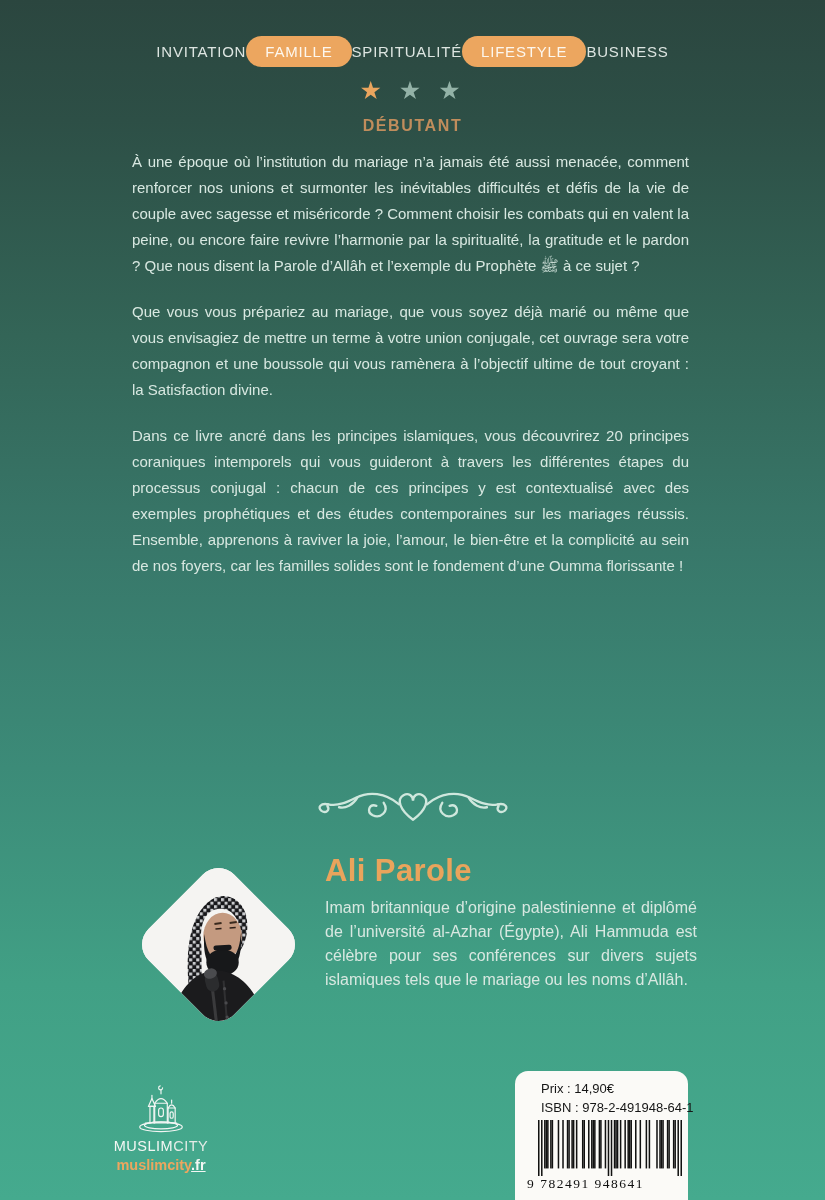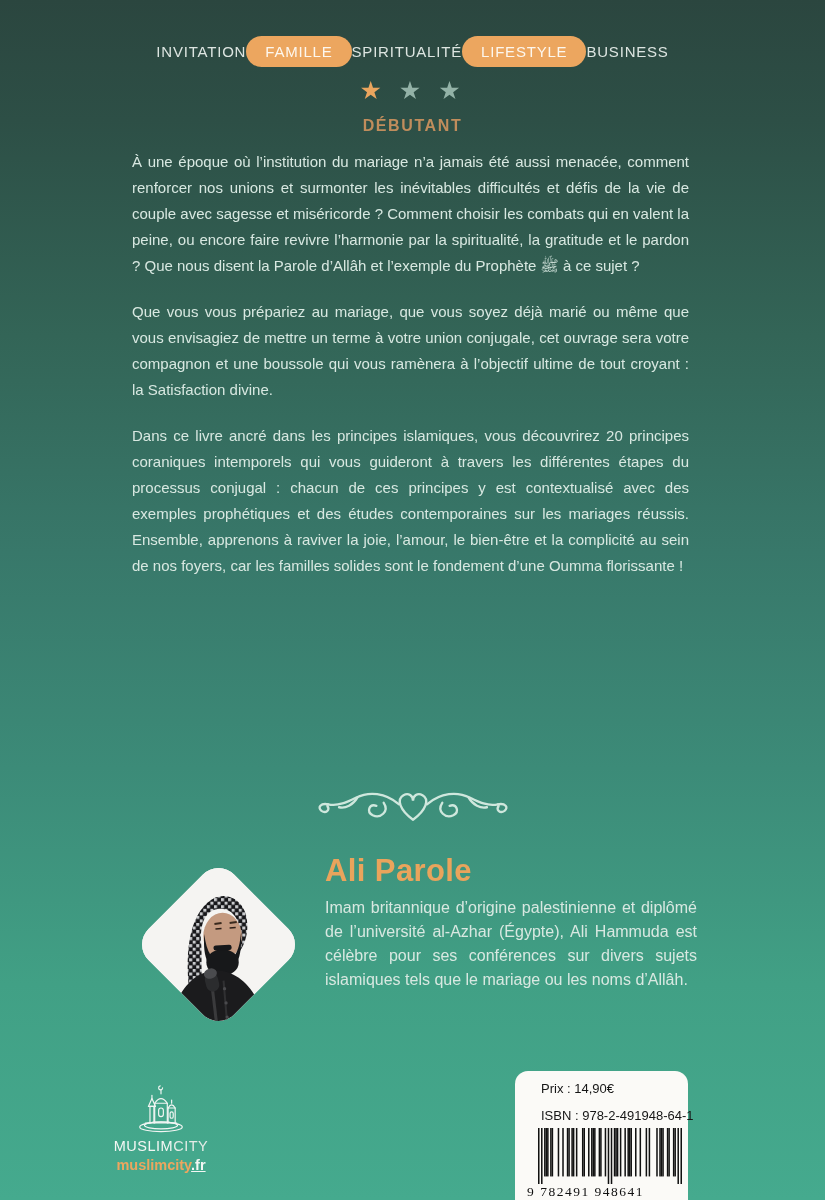--- a/index.html
+++ b/index.html
@@ -98,21 +98,21 @@
   
   .pricebox{
     position:absolute; left:515px; top:1071px;
     width:173px; height:129px;
     background:#fbfaf7;
     border-radius:13px 13px 0 0;
     box-sizing:border-box;
     padding:10px 12px 0 26px;
   }
   .price-line{font-size:13px; color:#161616; line-height:15px;}
-  .isbn-line{font-size:13px; color:#161616; line-height:15px; margin-top:12px; white-space:nowrap;}
+  .isbn-line{font-size:13px; color:#161616; line-height:15px; margin-top:4px; white-space:nowrap;}
   .bars{display:block; margin:5px 0 0 -3px;}
   .digits{
     margin:0 0 0 -14px;
     font-family:Liberation Serif, serif;
     font-size:13.5px; color:#101010; letter-spacing:1.5px;
     white-space:nowrap;
   }
 </style>
 </head>
 <body>

